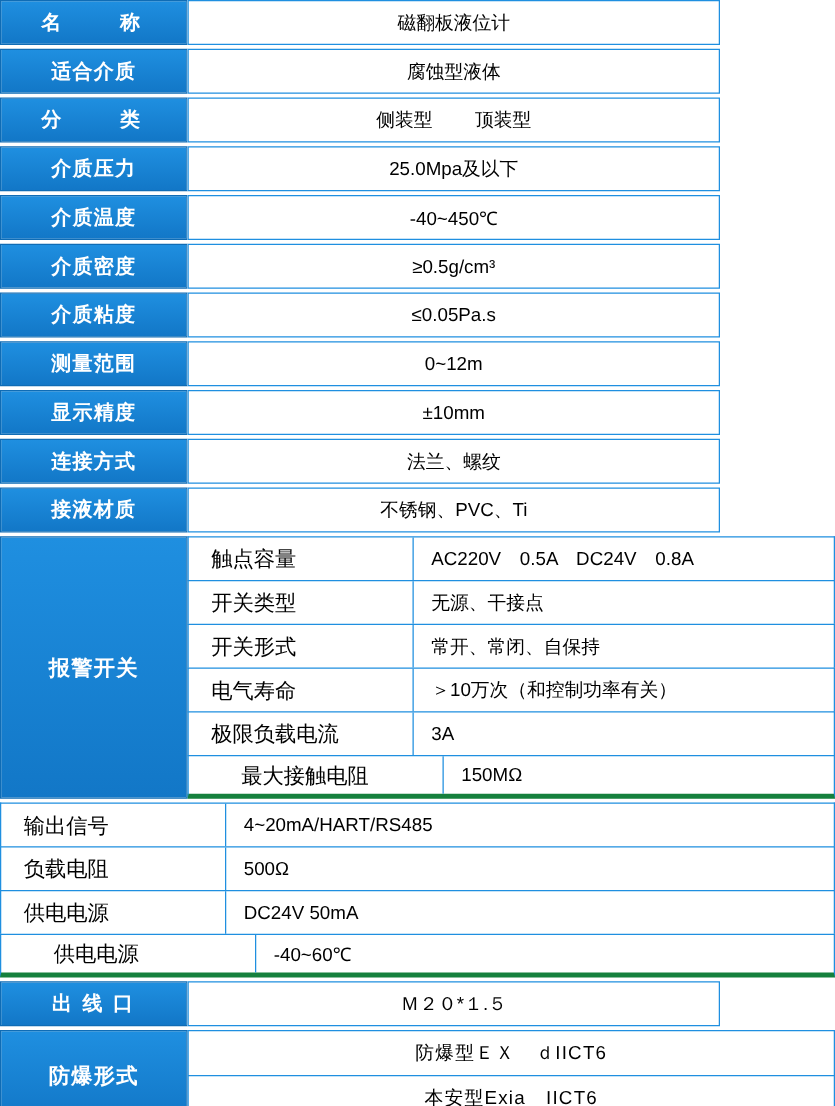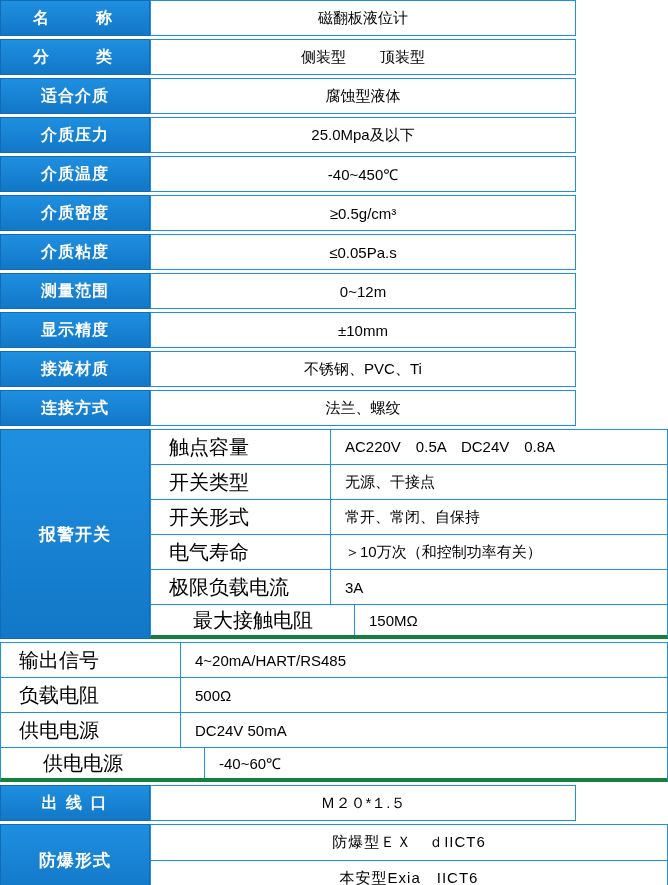--- a/index.html
+++ b/index.html
@@ -91,21 +91,21 @@
   .sub-row:last-child {
     border-bottom: 4px solid #15803d;
     padding-left: 24px;
   }
   .sub-key {
     width: 180px;
     min-width: 180px;
     display: flex;
     align-items: center;
     padding-left: 18px;
-    font-size: 20px;
+    font-size: 17px;
     color: #000000;
     box-sizing: border-box;
     border-right: 1px solid #1f8fe0;
   }
   .sub-val {
     flex: 1;
     display: flex;
     align-items: center;
     padding-left: 14px;
     font-size: 15px;
@@ -138,36 +138,36 @@
   }
 </style>
 </head>
 <body>
 
 <div class="spec-table">
 
   <div class="row-wrap">
     <div class="label-cell wide-label">名　　称</div>
     <div class="value-cell">磁翻板液位计</div>
+  </div>
+
+  <div class="row-wrap">
+    <div class="label-cell">适合介质</div>
+    <div class="value-cell">腐蚀型液体</div>
   </div>
 
   <div class="row-wrap">
     <div class="label-cell wide-label">分　　类</div>
     <div class="value-cell two-part">
       <span>侧装型</span>
       <span>顶装型</span>
     </div>
   </div>
 
   <div class="row-wrap">
-    <div class="label-cell">适合介质</div>
-    <div class="value-cell">腐蚀型液体</div>
-  </div>
-
-  <div class="row-wrap">
     <div class="label-cell">介质压力</div>
     <div class="value-cell">25.0Mpa及以下</div>
   </div>
 
   <div class="row-wrap">
     <div class="label-cell">介质温度</div>
     <div class="value-cell">-40~450℃</div>
   </div>
 
   <div class="row-wrap">
@@ -184,27 +184,27 @@
     <div class="label-cell">测量范围</div>
     <div class="value-cell">0~12m</div>
   </div>
 
   <div class="row-wrap">
     <div class="label-cell">显示精度</div>
     <div class="value-cell">±10mm</div>
   </div>
 
   <div class="row-wrap">
+    <div class="label-cell">连接方式</div>
+    <div class="value-cell">法兰、螺纹</div>
+  </div>
+
+  <div class="row-wrap">
     <div class="label-cell">接液材质</div>
     <div class="value-cell">不锈钢、PVC、Ti</div>
-  </div>
-
-  <div class="row-wrap">
-    <div class="label-cell">连接方式</div>
-    <div class="value-cell">法兰、螺纹</div>
   </div>
 
   <div class="group-wrap">
     <div class="group-label">报警开关</div>
     <div class="group-rows">
       <div class="sub-row">
         <div class="sub-key">触点容量</div>
         <div class="sub-val">AC220V　0.5A　DC24V　0.8A</div>
       </div>
       <div class="sub-row">

